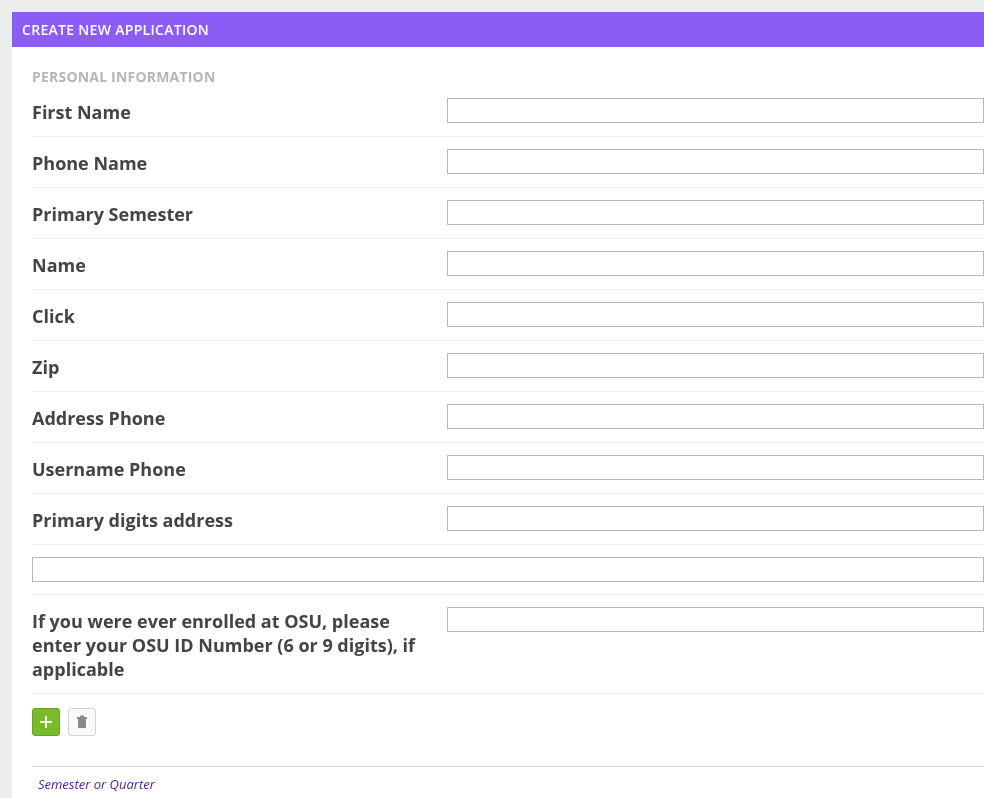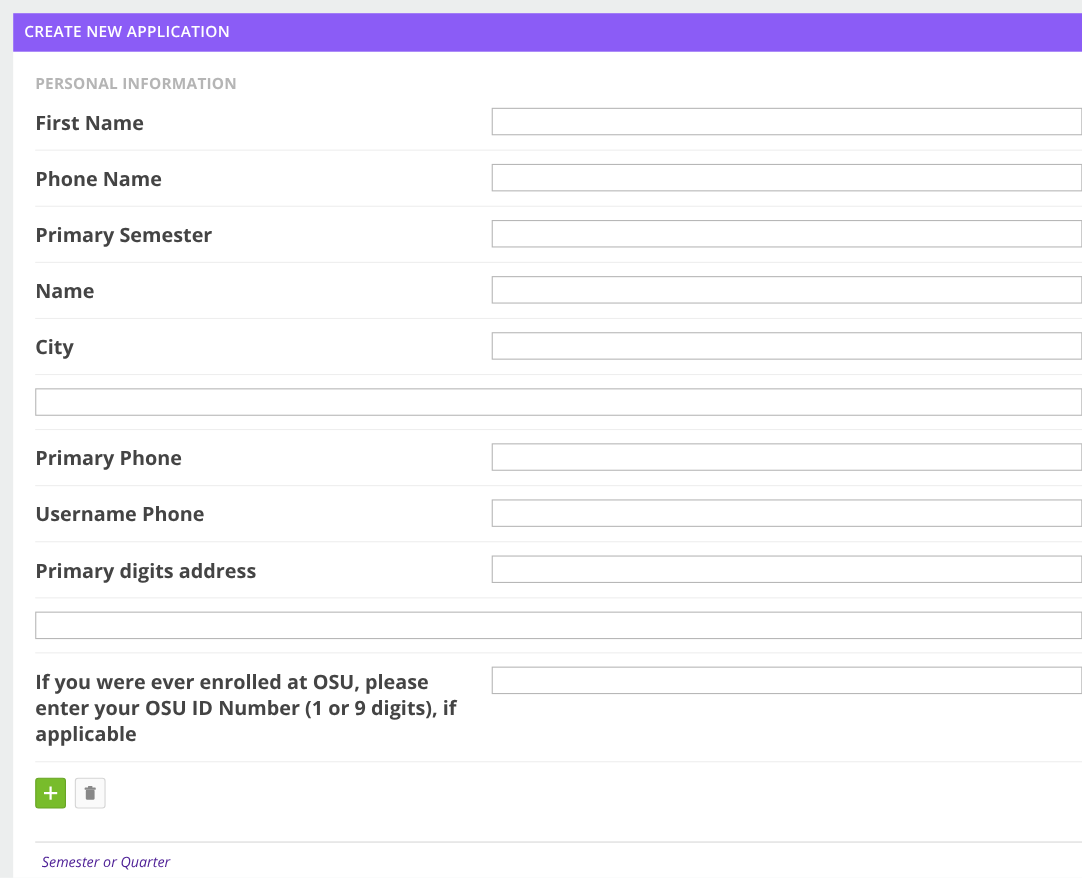--- a/index.html
+++ b/index.html
@@ -149,49 +149,50 @@
         <div class="field-label">Primary Semester</div>
         <div class="field-control"><input class="text-input" type="text" value="" style=""></div>
       </div>
 
       <div class="field-row">
         <div class="field-label">Name</div>
         <div class="field-control"><input class="text-input" type="text" value="" style=""></div>
       </div>
 
       <div class="field-row">
-        <div class="field-label">City</div>
-        <div class="field-control"><input class="text-input" type="text" value="" style=""></div>
-      </div>
-
-      <div class="field-row">
-        <div class="field-control"><input class="text-input" type="text" value="" style=""></div>
-      </div>
-
-      <div class="field-row">
-        <div class="field-label">Primary Phone</div>
+        <div class="field-label">Click</div>
+        <div class="field-control"><input class="text-input" type="text" value="" style=""></div>
+      </div>
+
+      <div class="field-row">
+        <div class="field-label">Zip</div>
+        <div class="field-control"><input class="text-input" type="text" value="" style=""></div>
+      </div>
+
+      <div class="field-row">
+        <div class="field-label">Address Phone</div>
         <div class="field-control"><input class="text-input" type="text" value="" style=""></div>
       </div>
 
       <div class="field-row">
         <div class="field-label">Username Phone</div>
         <div class="field-control"><input class="text-input" type="text" value="" style=""></div>
       </div>
 
       <div class="field-row">
         <div class="field-label">Primary digits address</div>
         <div class="field-control"><input class="text-input" type="text" value="" style=""></div>
       </div>
 
       <div class="field-row">
         <div class="field-control"><input class="text-input" type="text" value="" style=""></div>
       </div>
 
       <div class="field-row">
-        <div class="field-label">If you were ever enrolled at OSU, please enter your OSU ID Number (1 or 9 digits), if applicable</div>
+        <div class="field-label">If you were ever enrolled at OSU, please enter your OSU ID Number (6 or 9 digits), if applicable</div>
         <div class="field-control"><input class="text-input" type="text" value="" style=""></div>
       </div>
 
       <div class="last-term-row">
         <div class="last-term-controls">
           <div class="btn-row">
             <div class="btn btn-add">
               <span>
                 <svg width="14" height="14" viewBox="0 0 14 14">
                     <rect x="6" y="1" width="2" height="12" fill="#fff"></rect>

